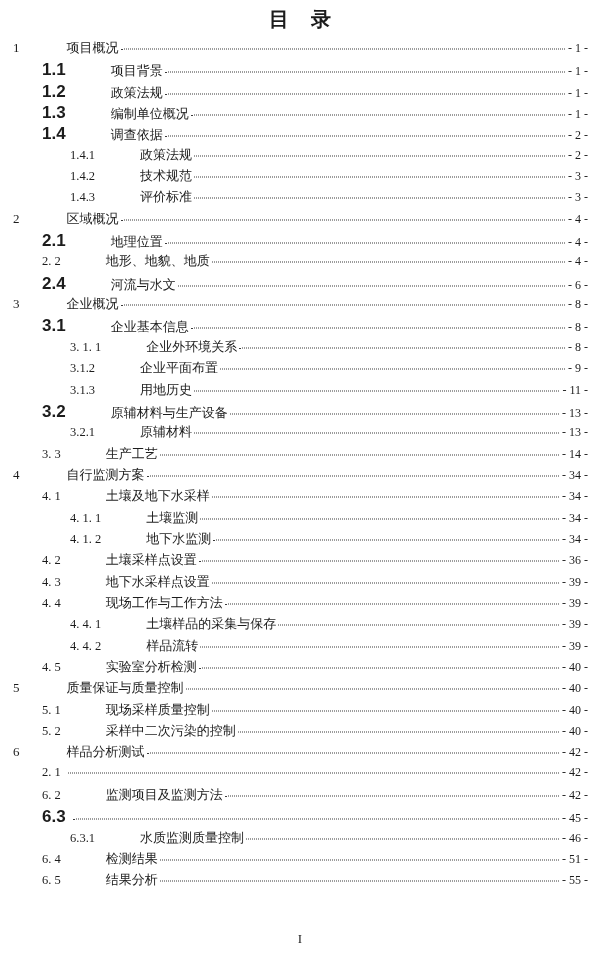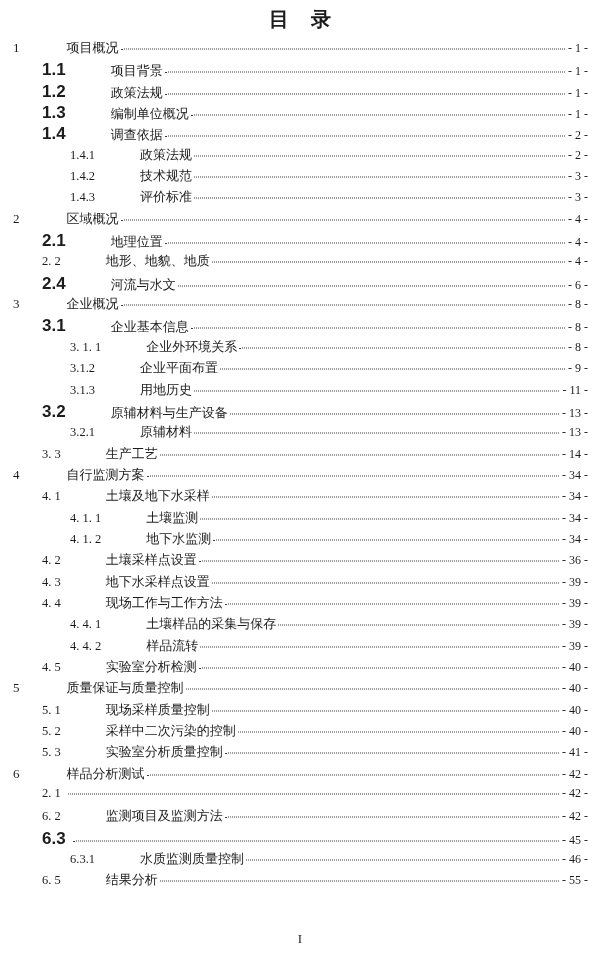--- a/index.html
+++ b/index.html
@@ -264,26 +264,20 @@
         <span class="label">现场采样质量控制</span>
         <span class="leader"></span>
         <span class="pagenum">- 40 -</span>
       </div>
       <div class="toc-row lvl-2">
         <span class="num num-plain">5. 2</span>
         <span class="label">采样中二次污染的控制</span>
         <span class="leader"></span>
         <span class="pagenum">- 40 -</span>
       </div>
-      <div class="toc-row lvl-2">
-        <span class="num num-plain">5. 3</span>
-        <span class="label">实验室分析质量控制</span>
-        <span class="leader"></span>
-        <span class="pagenum">- 41 -</span>
-      </div>
       <div class="toc-row lvl-1">
         <span class="num num-plain">6</span>
         <span class="label">样品分析测试</span>
         <span class="leader"></span>
         <span class="pagenum">- 42 -</span>
       </div>
       <div class="toc-row lvl-2">
         <span class="num num-plain">2. 1</span>
         <span class="leader"></span>
         <span class="pagenum">- 42 -</span>
@@ -297,20 +291,26 @@
       <div class="toc-row lvl-2">
         <span class="num num-bold">6.3</span>
         <span class="leader"></span>
         <span class="pagenum">- 45 -</span>
       </div>
       <div class="toc-row lvl-3">
         <span class="num num-plain">6.3.1</span>
         <span class="label">水质监测质量控制</span>
         <span class="leader"></span>
         <span class="pagenum">- 46 -</span>
+      </div>
+      <div class="toc-row lvl-2">
+        <span class="num num-plain">6. 4</span>
+        <span class="label">检测结果</span>
+        <span class="leader"></span>
+        <span class="pagenum">- 51 -</span>
       </div>
       <div class="toc-row lvl-2">
         <span class="num num-plain">6. 5</span>
         <span class="label">结果分析</span>
         <span class="leader"></span>
         <span class="pagenum">- 55 -</span>
       </div>
     </div>
   <div class="footer">I</div>
 </div>

